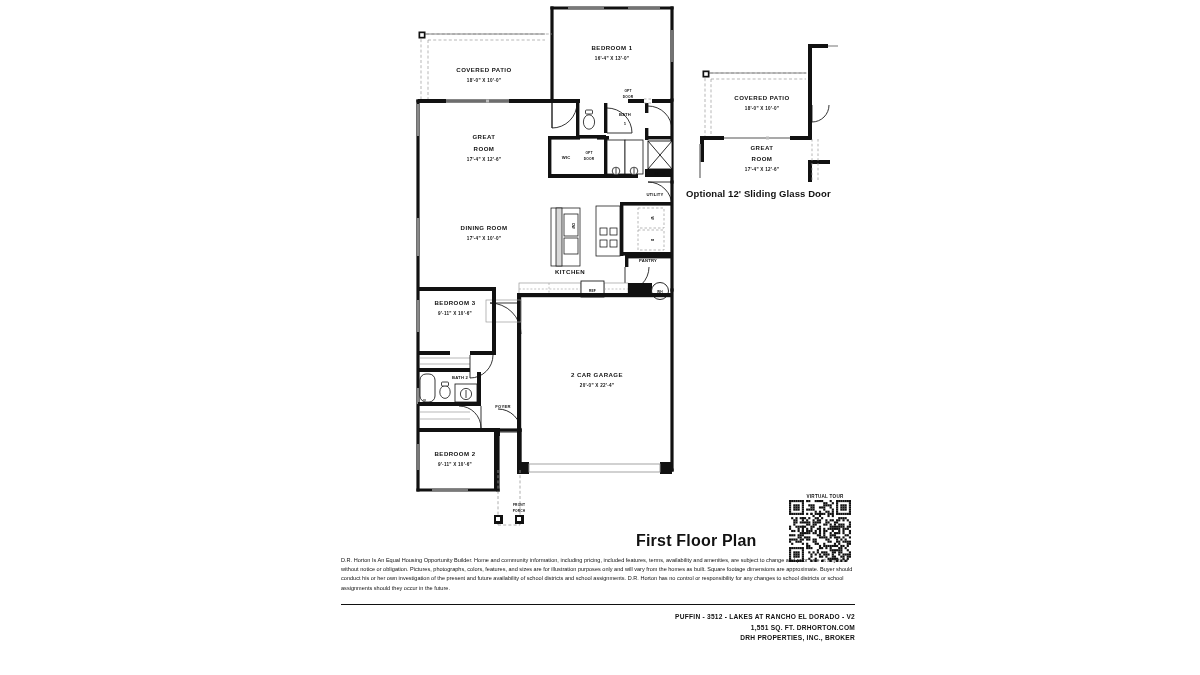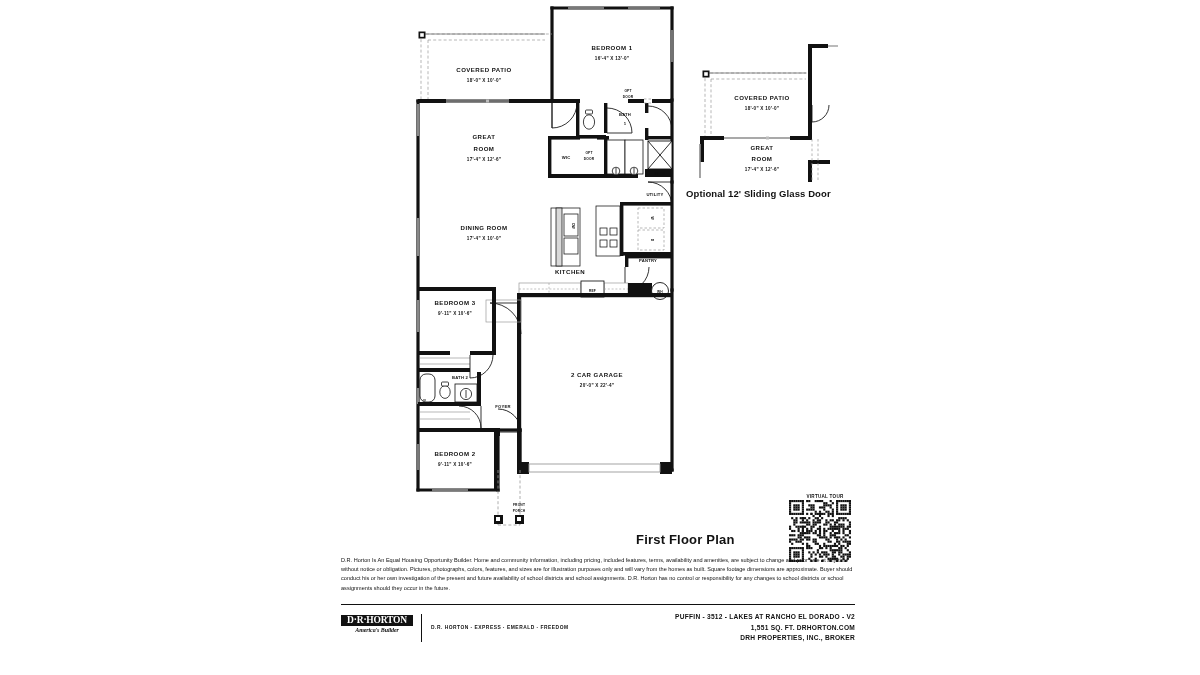--- a/index.html
+++ b/index.html
@@ -6,21 +6,21 @@
   html,body{margin:0;padding:0;background:#ffffff;}
   body{width:1200px;height:675px;overflow:hidden;
        font-family:"Liberation Sans","DejaVu Sans",sans-serif;color:#0a0a0a;}
   #page{position:relative;width:1200px;height:675px;background:#fff;}
 
   
   .planwrap{position:absolute;left:0;top:0;width:1200px;height:560px;}
 
   
   .ttl-floor{position:absolute;left:588px;top:532px;width:180px;
-      font-size:13px;font-weight:bold;letter-spacing:.2px;color:#111;padding-left:48px;}
+      font-size:16px;font-weight:bold;letter-spacing:.2px;color:#111;padding-left:48px;}
   .ttl-opt{position:absolute;left:686px;top:188px;width:260px;
       font-size:9.5px;font-weight:bold;letter-spacing:.1px;color:#111;}
 
   .vt-label{position:absolute;left:800px;top:494px;width:50px;text-align:center;
       font-size:4.6px;font-weight:bold;letter-spacing:.25px;color:#111;}
 
   .disclaimer{position:absolute;left:341px;top:556px;width:514px;
       font-size:5.55px;line-height:9.2px;color:#111;text-align:left;
       letter-spacing:.01px;}
 
@@ -865,28 +865,20 @@
         <rect x="6" y="16" width="1" height="1" fill="#111"></rect>
         <rect x="18" y="6" width="1" height="1" fill="#111"></rect>
         <rect x="6" y="18" width="1" height="1" fill="#111"></rect>
         <rect x="20" y="6" width="1" height="1" fill="#111"></rect>
         <rect x="6" y="20" width="1" height="1" fill="#111"></rect>
       </svg></div>
 
   <div class="disclaimer">D.R. Horton Is An Equal Housing Opportunity Builder. Home and community information, including pricing, included features, terms, availability and amenities, are subject to change and prior sale at any time without notice or obligation. Pictures, photographs, colors, features, and sizes are for illustration purposes only and will vary from the homes as built. Square footage dimensions are approximate. Buyer should conduct his or her own investigation of the present and future availability of school districts and school assignments. D.R. Horton has no control or responsibility for any changes to school districts or school assignments should they occur in the future.</div>
   <div class="hr-rule"></div>
 
-  <div class="logo-block">
-    <div class="logo-mark">
-      <span class="lm1">D·R·HORTON</span>
-      <span class="lm2">America's Builder</span>
-    </div>
-    <div class="logo-div"></div>
-    <div class="logo-brands">D.R. HORTON  ·  EXPRESS  ·  EMERALD  ·  FREEDOM</div>
-  </div>
 
   <div class="footer-right">
     <div>PUFFIN - 3512 - LAKES AT RANCHO EL DORADO - V2</div>
     <div>1,551 SQ. FT. DRHORTON.COM</div>
     <div>DRH PROPERTIES, INC., BROKER</div>
   </div>
 
 </div>
 
 </body></html>

